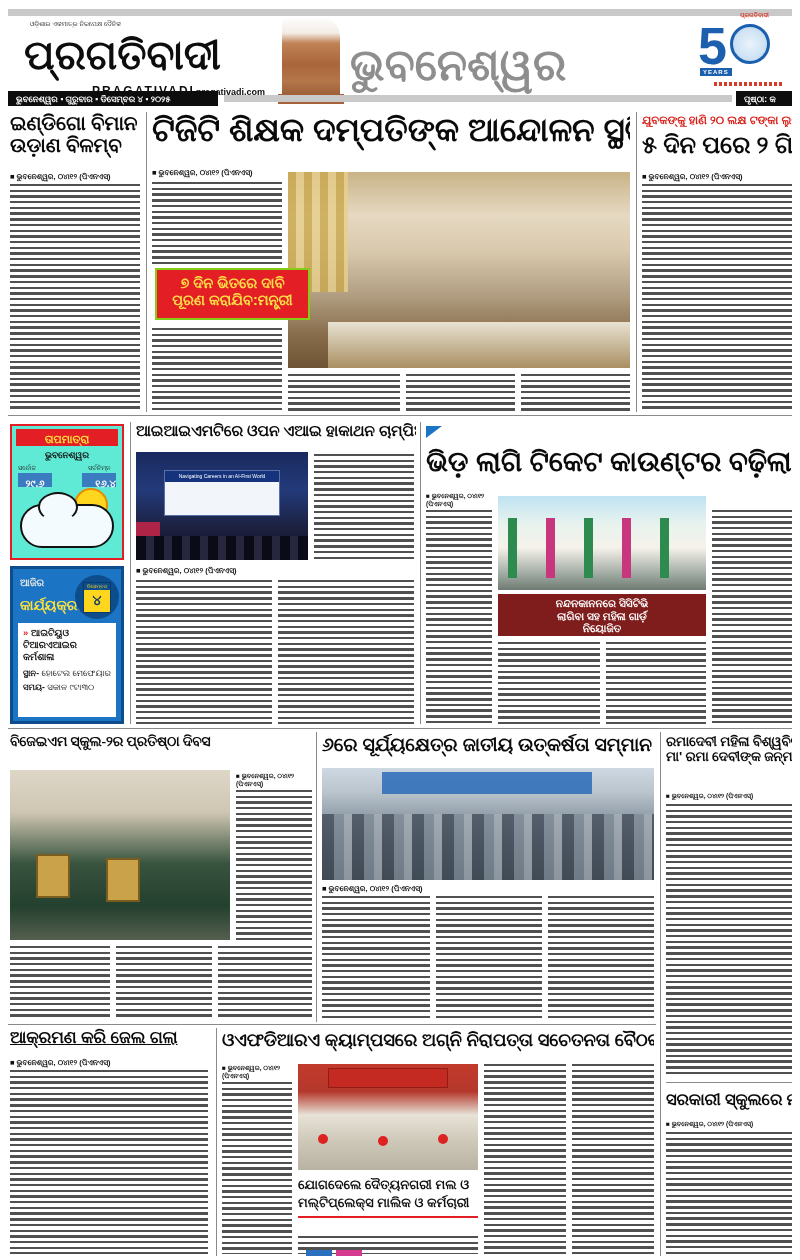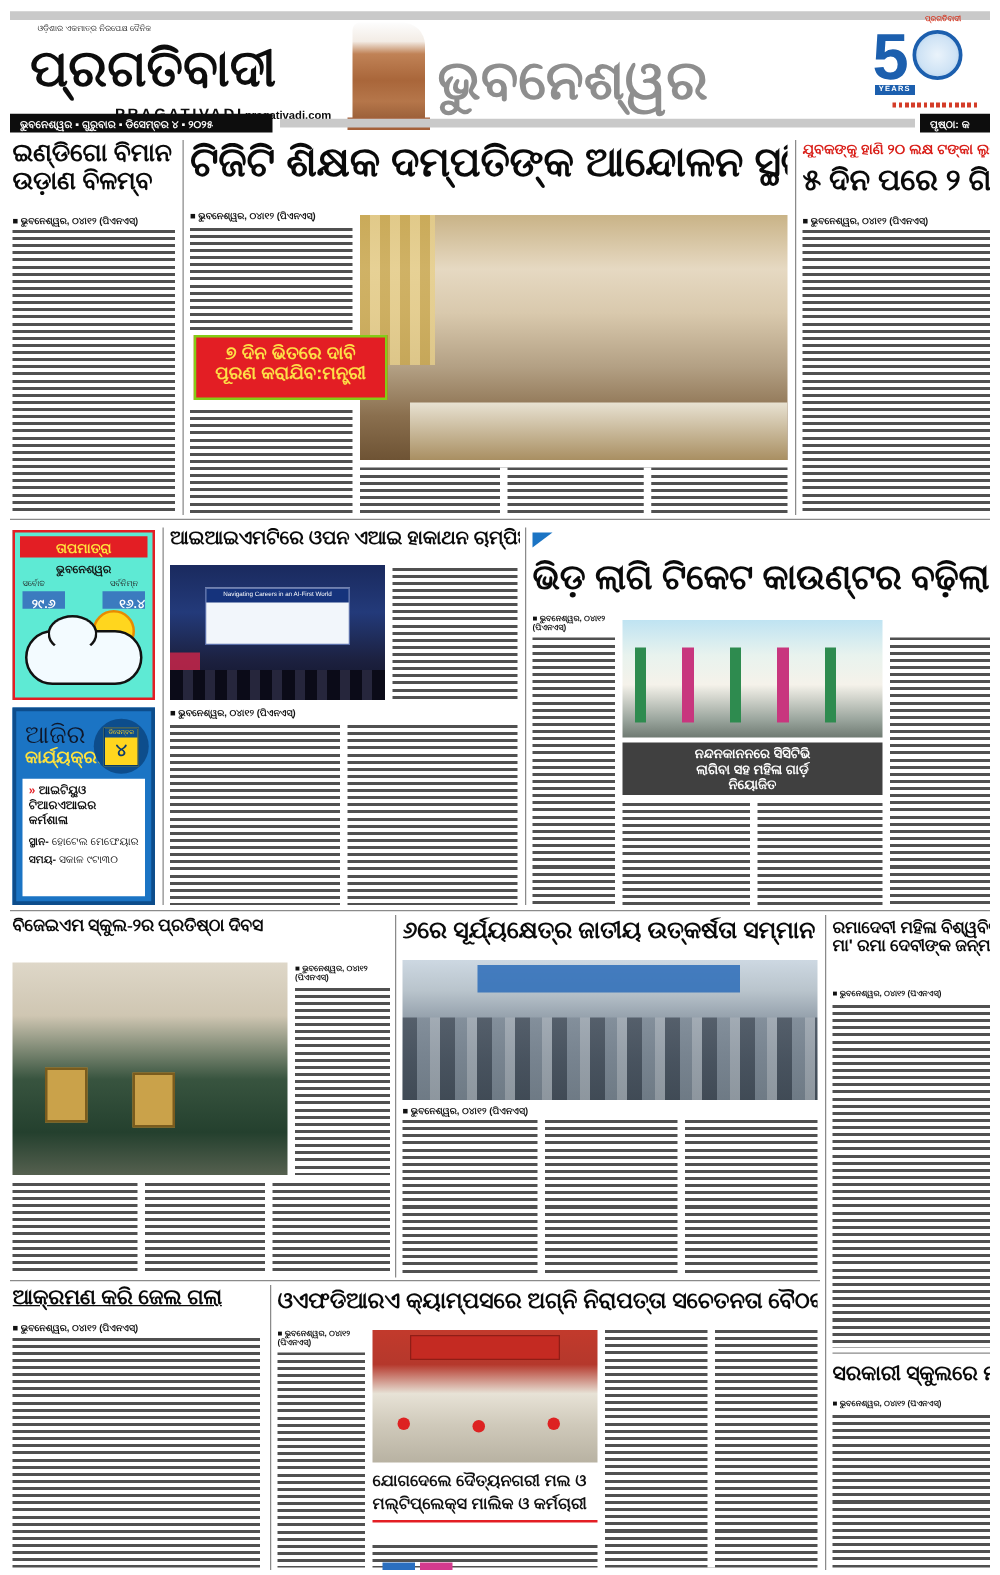--- a/index.html
+++ b/index.html
@@ -5,21 +5,21 @@
   html,body{margin:0;padding:0;background:#e8e8e8;font-family:"Liberation Sans",sans-serif;}
   #page{position:relative;width:800px;height:1260px;background:#ffffff;overflow:hidden;margin:0 auto;}
   .abs{position:absolute;box-sizing:border-box;}
   .tl{background:repeating-linear-gradient(180deg, rgba(42,42,42,.82) 0 2.4px, transparent 2.4px 5.7px);}
   .rule-v{background:#8a8a8a;width:1px;}
   .rule-h{background:#8a8a8a;height:1px;}
   .headline{font-weight:800;color:#0a0a0a;line-height:1.12;letter-spacing:-0.2px;overflow:hidden;}
   .byline{font-size:7.5px;font-weight:700;color:#111;white-space:nowrap;overflow:hidden;}
   .gapv{background:#ffffff;width:6px;}
   .photo{overflow:hidden;}
-  .capblue{background:#404040;color:#fff;font-weight:800;text-align:center;}
+  .capblue{background:#7f1d1d;color:#fff;font-weight:800;text-align:center;}
   .nowrap{white-space:nowrap;}
 </style>
 </head>
 <body>
 
 <div id="page">
 
   <div class="abs" style="left:0;top:0;width:800px;height:107px;">
     <div class="abs" style="left:8px;top:9px;width:784px;height:7px;background:#c9c9c9;"></div>
     <div class="abs" style="left:30px;top:20px;width:180px;font-size:6.5px;color:#222;">ଓଡ଼ିଶାର ଏକମାତ୍ର ନିରପେକ୍ଷ ଦୈନିକ</div>
@@ -94,21 +94,21 @@
     </div>
     <div class="abs" style="left:70px;top:47px;width:34px;height:14px;background:#3b7bbf;text-align:right;">
       <span style="color:#fff;font-size:10px;font-weight:800;line-height:14px;">୧୬.୪</span>
     </div>
     <div class="abs" style="left:62px;top:62px;width:34px;height:34px;border-radius:50%;background:#ffd61e;border:2px solid #e88b00;"></div>
     <div class="abs" style="left:8px;top:78px;width:94px;height:44px;background:#f3fbff;border:2.5px solid #111;border-radius:22px;"></div>
     <div class="abs" style="left:26px;top:66px;width:40px;height:30px;background:#f3fbff;border:2.5px solid #111;border-radius:50%;border-bottom-color:#f3fbff;"></div>
   </div>
 
   <div class="abs" style="left:10px;top:566px;width:114px;height:158px;background:#1b74c4;border:3px solid #0d4d8c;">
-    <div class="abs" style="left:7px;top:8px;font-size:20px;font-weight:400;color:#0f172a;">ଆଜିର</div>
+    <div class="abs" style="left:7px;top:8px;font-size:10px;font-weight:700;color:#e5e5e5;">ଆଜିର</div>
     <div class="abs" style="left:7px;top:28px;font-size:14px;font-weight:800;color:#ffe23c;">କାର୍ଯ୍ୟକ୍ରମ</div>
     <div class="abs" style="left:62px;top:6px;width:44px;height:44px;border-radius:50%;background:#0d4d8c;">
       <div class="abs" style="left:8px;top:7px;width:28px;height:31px;background:#ffd61e;border:1.5px solid #083a6b;">
         <div style="background:#0d4d8c;color:#ffd61e;font-size:5px;text-align:center;line-height:7px;height:7px;overflow:hidden;">ଡିସେମ୍ବର</div>
         <div style="color:#0d3a6b;font-size:14px;font-weight:800;text-align:center;line-height:20px;">୪</div>
       </div>
     </div>
     <div class="abs" style="left:5px;top:54px;width:98px;height:94px;background:#ffffff;padding:4px 5px;">
       <div style="font-size:9.5px;font-weight:800;color:#111;line-height:1.25;">
         <span style="color:#e31e24;">»</span>

